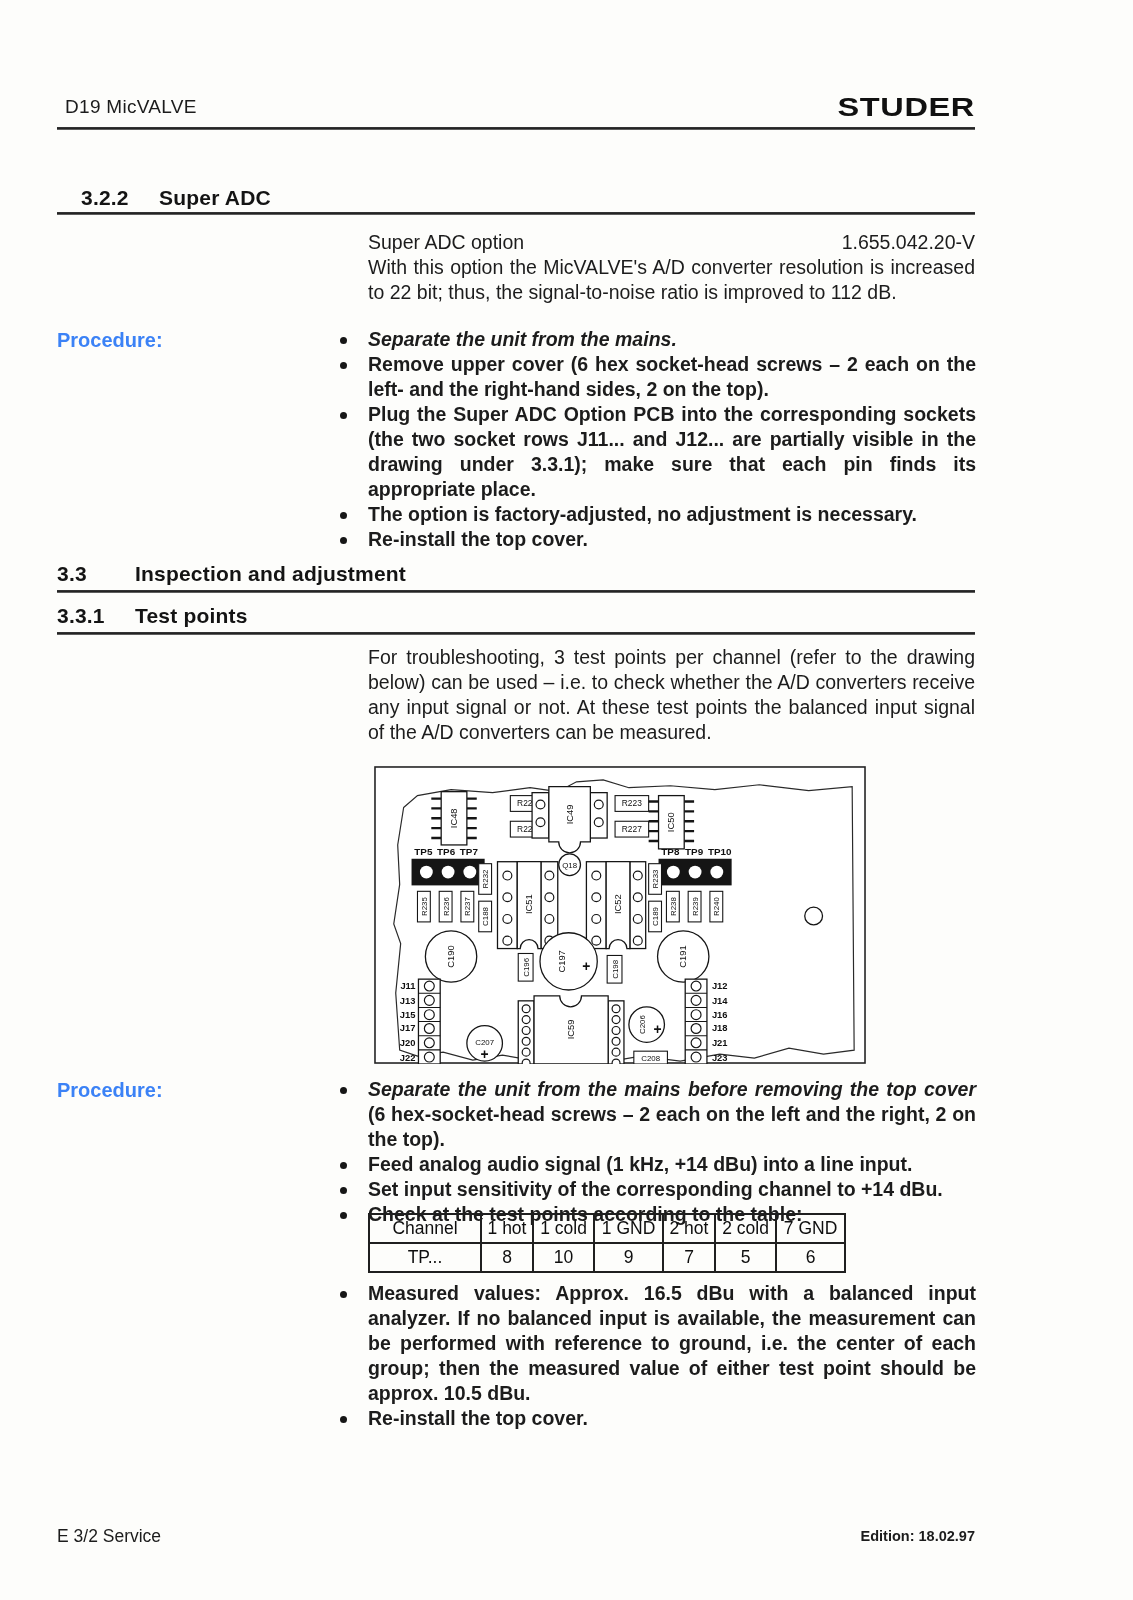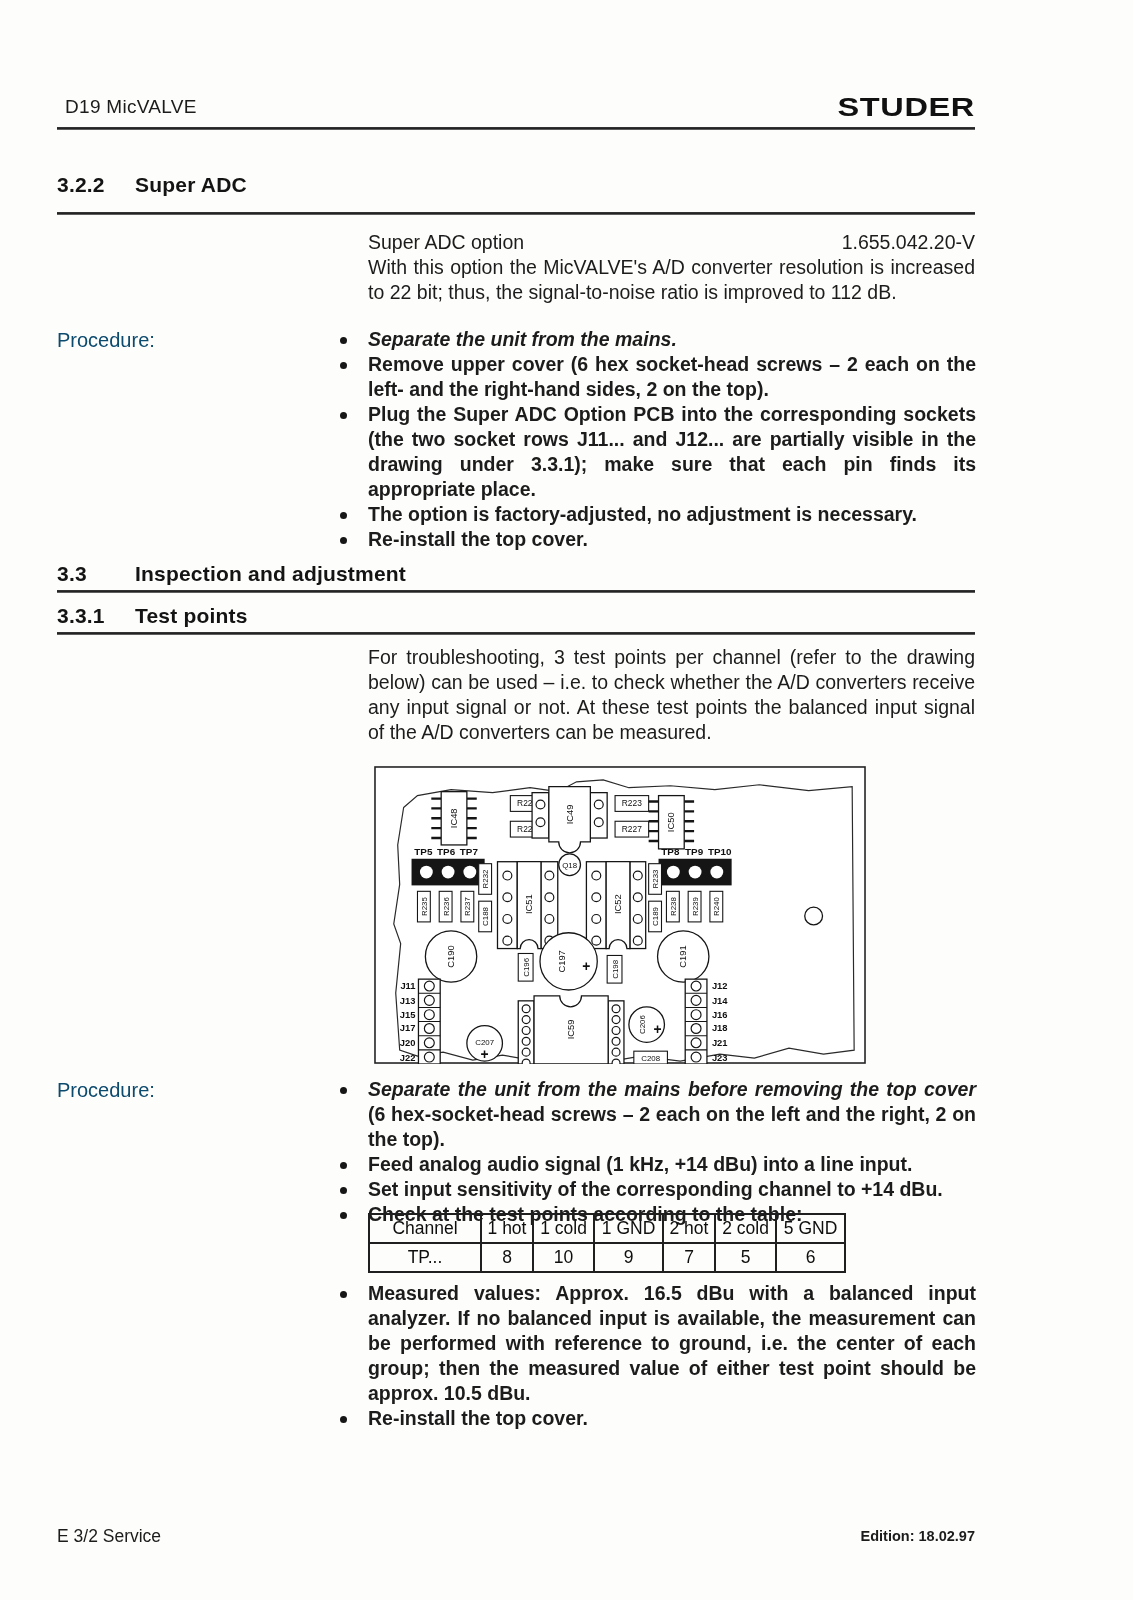--- a/index.html
+++ b/index.html
@@ -9,21 +9,21 @@
   .rule{position:absolute;left:57px;width:918px;height:3px;
         background:linear-gradient(#3a3a3a,#1f1f1f 60%,#8a8a8a);}
   .hdr-left{left:57px;top:96px;font-size:19px;letter-spacing:0.3px;margin-left:8px;}
   .logo{right:158px;top:92px;font-size:26px;font-weight:700;letter-spacing:0.5px;
         transform:scaleX(1.25);transform-origin:right center;color:#111;}
   .heading{left:57px;font-size:21px;font-weight:700;color:#141414;letter-spacing:0.2px;}
   .h-num{display:inline-block;width:78px;}
   .body-col{position:absolute;left:368px;width:607px;font-size:19.5px;line-height:25px;
             text-align:justify;}
   .row-split{display:flex;justify-content:space-between;text-align:right;}
-  .proc-label{left:57px;font-size:20px;font-weight:400;color:#0c4a6e;}
+  .proc-label{left:57px;font-size:20px;font-weight:700;color:#3b82f6;}
   .bullets{position:absolute;left:335px;width:641px;list-style:none;margin:0;padding:0;
            font-size:19.5px;line-height:25px;}
   .bullets li{position:relative;padding-left:33px;text-align:justify;font-weight:bold;}
   .bullets li::before{content:"";position:absolute;left:5px;top:10px;width:7px;height:7px;
            border-radius:50%;background:#161616;}
   .it{font-style:italic;}
   .tp-table{position:absolute;left:368px;top:1213px;width:478px;border-collapse:collapse;
             font-size:17.5px;color:#0e0e0e;}
   .tp-table td{border:2px solid #1f1f1f;text-align:center;height:25px;padding:1px 2px;}
   .tp-table .c0{width:106px;margin-top:14px;}
@@ -47,21 +47,21 @@
 </style>
 </head>
 <body>
 
 <div class="page">
 
   <div class="abs hdr-left">D19 MicVALVE</div>
   <div class="abs logo">STUDER</div>
   <div class="rule" style="top:127px;"></div>
 
-  <div class="abs heading" style="top:173px;">
+  <div class="abs heading" style="top:186px;margin-left:24px;">
     <span class="h-num">3.2.2</span><span>Super ADC</span>
   </div>
   <div class="rule" style="top:212px;height:2.5px;"></div>
 
   <div class="body-col" style="top:230px;">
     <div class="row-split">
       <span>Super ADC option</span>
       <span>1.655.042.20-V</span>
     </div>
     <div>With this option the MicVALVE's A/D converter resolution is increased to 22 bit; thus, the signal-to-noise ratio is improved to 112 dB.</div>
@@ -337,21 +337,21 @@
 
   <table class="tp-table">
     <tbody>
         <tr>
       <td class="c0">Channel</td>
       <td>1 hot</td>
       <td>1 cold</td>
       <td>1 GND</td>
       <td>2 hot</td>
       <td>2 cold</td>
-      <td>5 GND</td>
+      <td>7 GND</td>
     </tr>
     <tr>
       <td>TP...</td>
       <td>8</td>
       <td>10</td>
       <td>9</td>
       <td>7</td>
       <td>5</td>
       <td>6</td>
     </tr>

